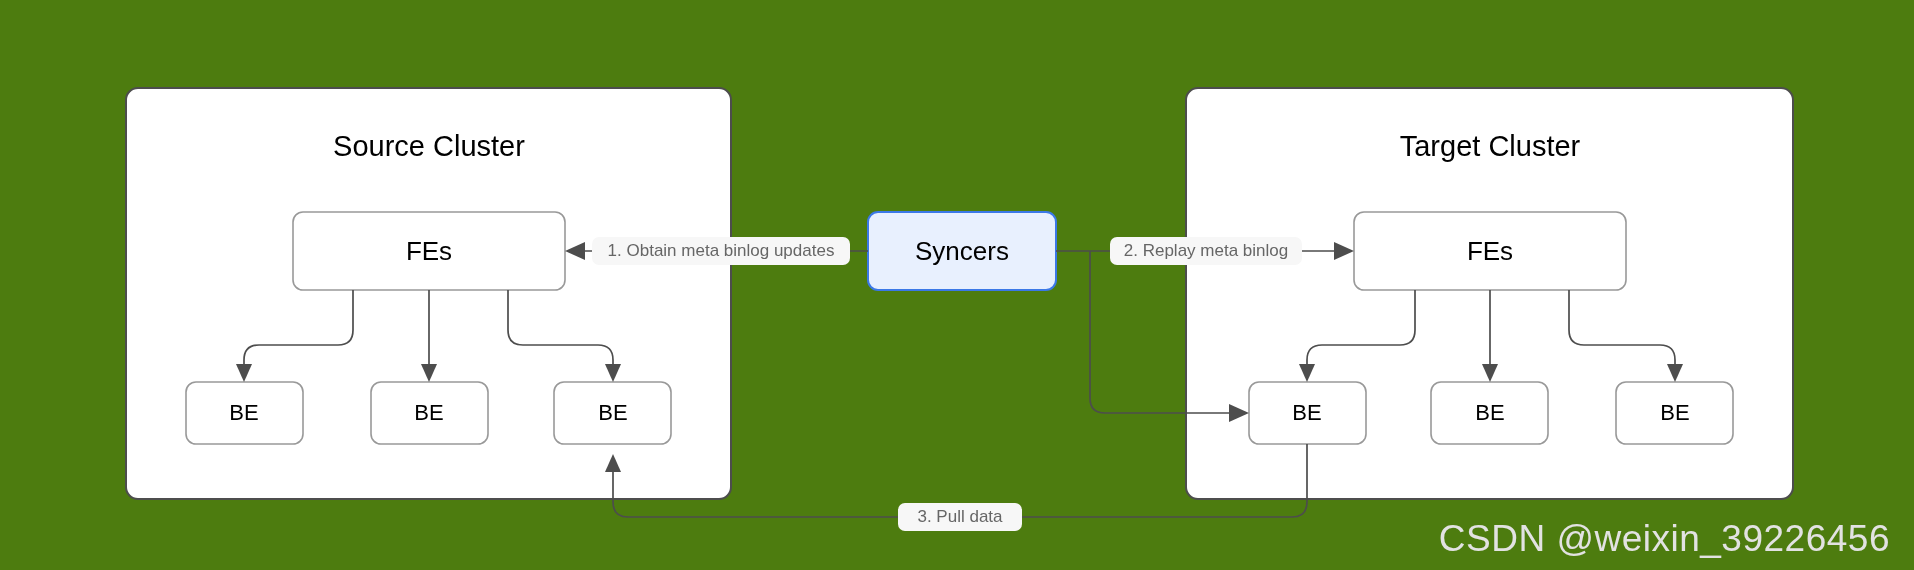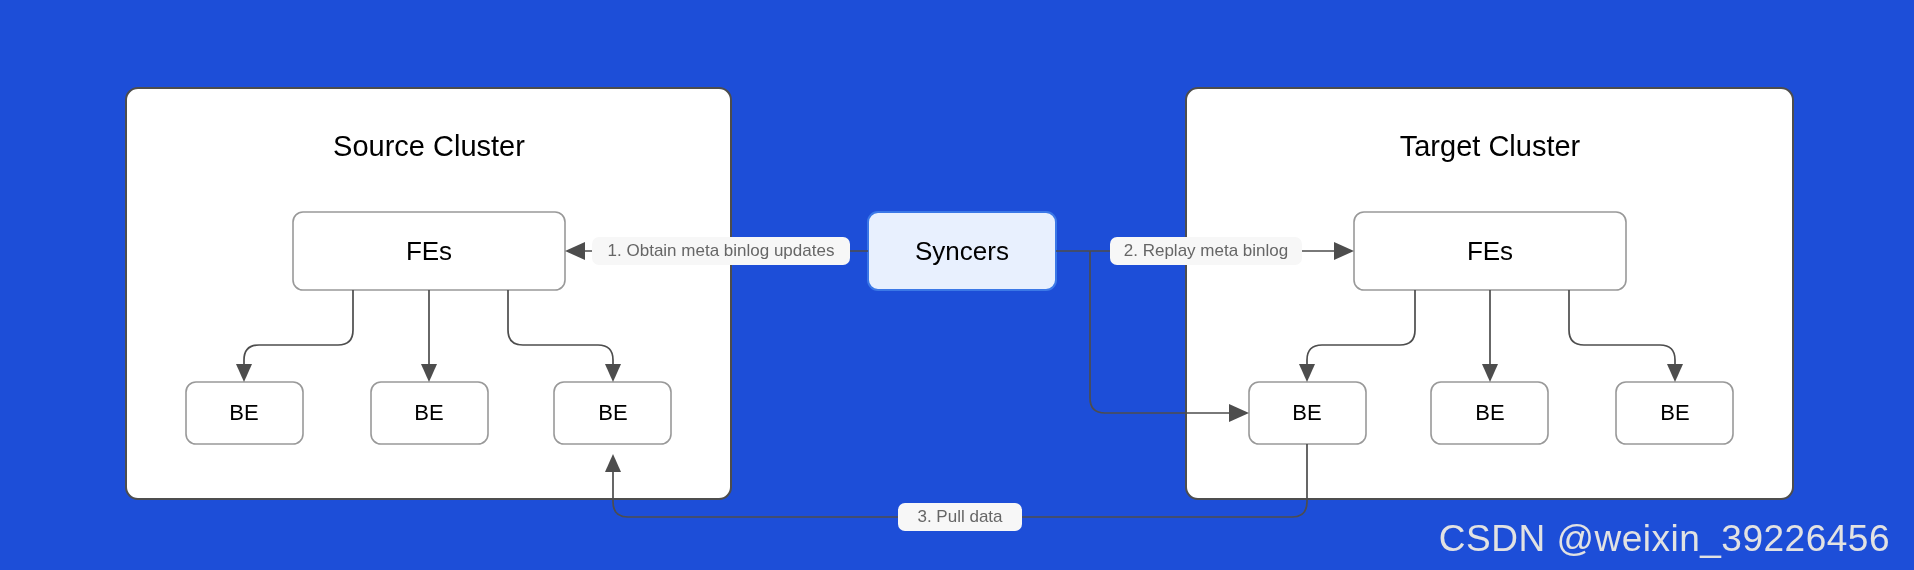--- a/index.html
+++ b/index.html
@@ -10,21 +10,21 @@
   body {
     width: 1914px;
     height: 570px;
     overflow: hidden;
     font-family: "Liberation Sans", sans-serif;
   }
   #diagram-root {
     position: relative;
     width: 1914px;
     height: 570px;
-    background: #1d4ed8;
+    background: #4d7c0f;
   }
   svg.canvas {
     position: absolute;
     left: 0;
     top: 0;
     width: 1914px;
     height: 570px;
     display: block;
   }
   .cluster-box {

